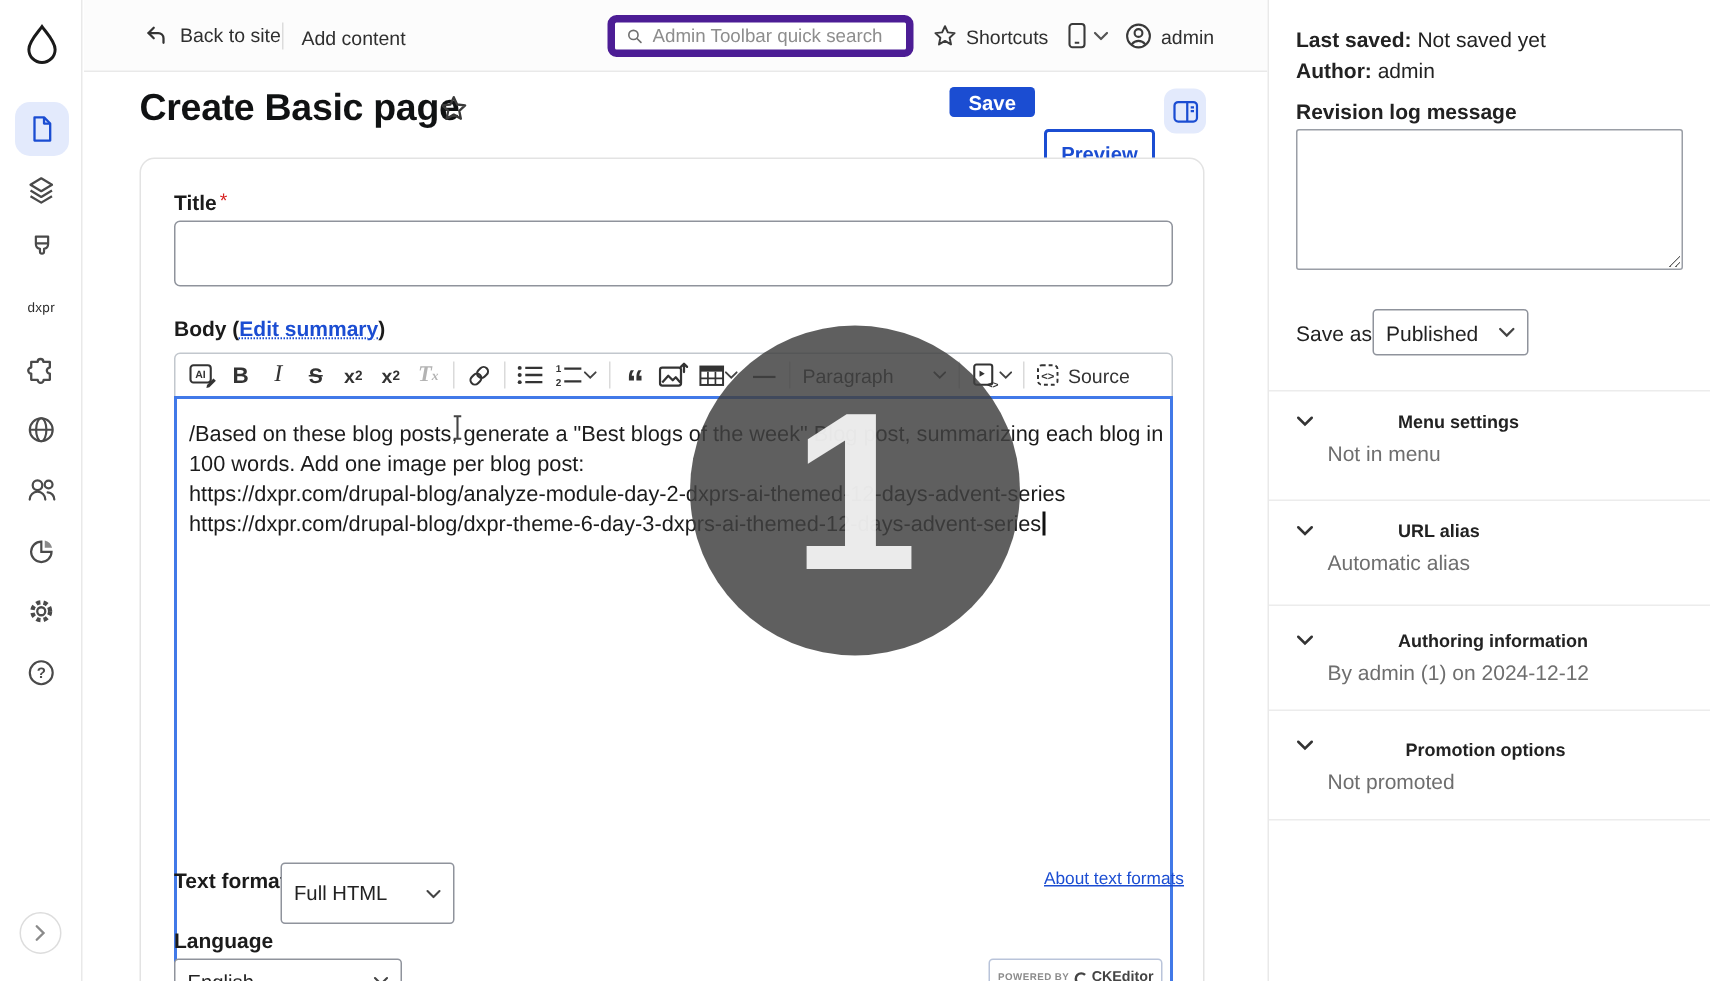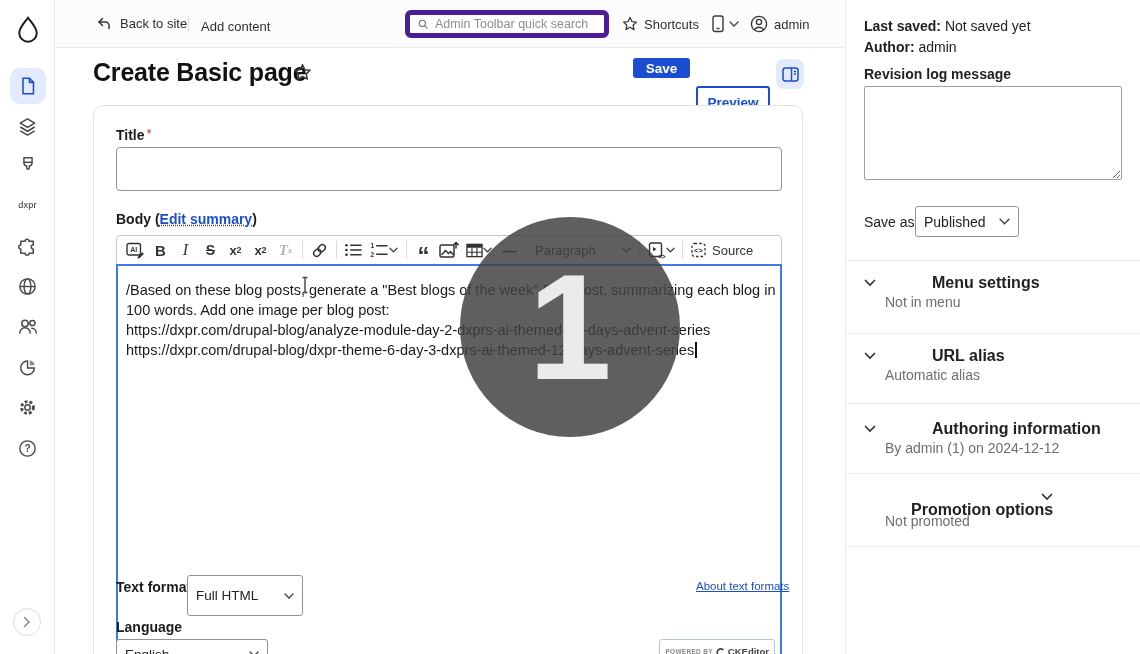--- a/index.html
+++ b/index.html
@@ -62,21 +62,21 @@
   .select-box { border:1px solid #8f939c; border-radius:3px; background:#fff; display:flex; align-items:center; justify-content:space-between; padding:0 8px; font-size:13.5px; color:#222; cursor:pointer; }
   .about-link { font-size:11.5px; color:#1b4dd2; text-decoration:underline; cursor:pointer; }
 
   
   .panel { left:845px; top:0; width:295px; height:654px; background:#fff; border-left:1px solid #e9e9e9; }
   .panel .row14 { font-size:14px; color:#222; }
   .b { font-weight:700; }
   .panel textarea { position:absolute; left:18px; top:86px; width:258px; height:94px; border:1px solid #9a9ea6; border-radius:2px; resize:both; font-family:"Liberation Sans",sans-serif; font-size:13px; padding:6px; outline:none; }
   .hint { font-size:12.5px; color:#6f6f6f; }
   .hdiv { position:absolute; left:0; width:295px; height:1px; background:#ececec; }
-  .sec-label { font-size:16px; font-weight:700; color:#222;padding-left:47px; }
+  .sec-label { font-size:12px; font-weight:700; color:#222;padding-left:47px; }
   .sec-value { font-size:14px; color:#6e6e6e; }
 
   
   .step-circle { left:460px; top:217px; width:220px; height:220px; border-radius:50%; background:rgba(64,64,64,0.84); display:flex; align-items:center; justify-content:center; z-index:50; pointer-events:none; }
   .step-circle span { font-size:150px; font-weight:700; color:rgba(255,255,255,0.88); line-height:1; }
 </style>
 </head>
 <body>
 
 <div class="app">
@@ -406,21 +406,21 @@
 
     <div class="abs" style="left:18px;top:420px;display:flex;align-items:center;gap:9px;">
       <svg width="12" height="8" viewBox="0 0 12 8" fill="none" stroke="#333" stroke-width="1.7" stroke-linecap="round">
           <polyline points="1.5,1.5 6,6 10.5,1.5"></polyline>
         </svg>
       <span class="sec-label">Authoring information</span>
     </div>
     <div class="abs sec-value" style="left:39px;top:440px;">By admin (1) on 2024-12-12</div>
     <div class="hdiv" style="top:473px;"></div>
 
-    <div class="abs" style="left:18px;top:493px;display:flex;align-items:flex-end;gap:0;flex-direction:column;">
+    <div class="abs" style="left:18px;top:493px;display:flex;align-items:flex-start;gap:14px;">
       <svg width="12" height="8" viewBox="0 0 12 8" fill="none" stroke="#333" stroke-width="1.7" stroke-linecap="round">
           <polyline points="1.5,1.5 6,6 10.5,1.5"></polyline>
         </svg>
       <span class="sec-label">Promotion options</span>
     </div>
     <div class="abs sec-value" style="left:39px;top:513px;">Not promoted</div>
     <div class="hdiv" style="top:546px;"></div>
   </aside>
 
   <div class="abs step-circle">

